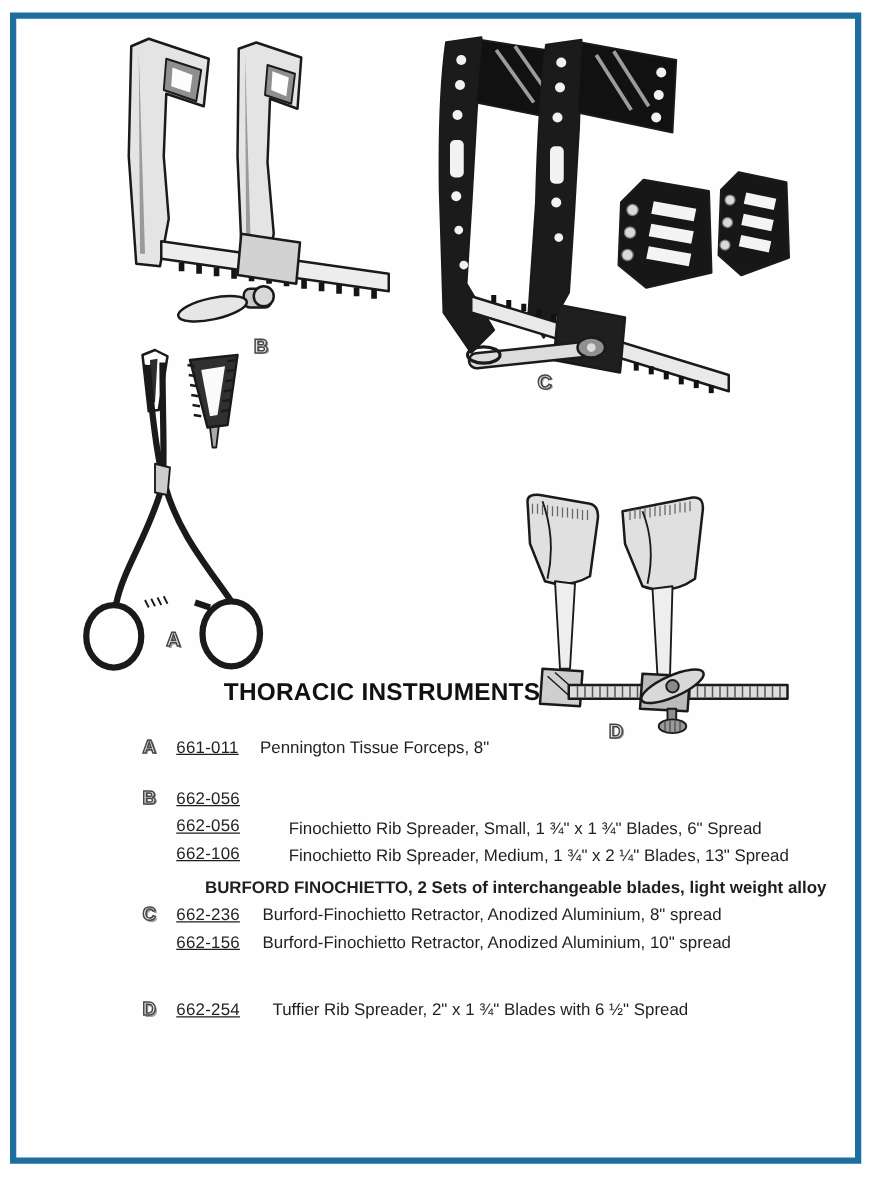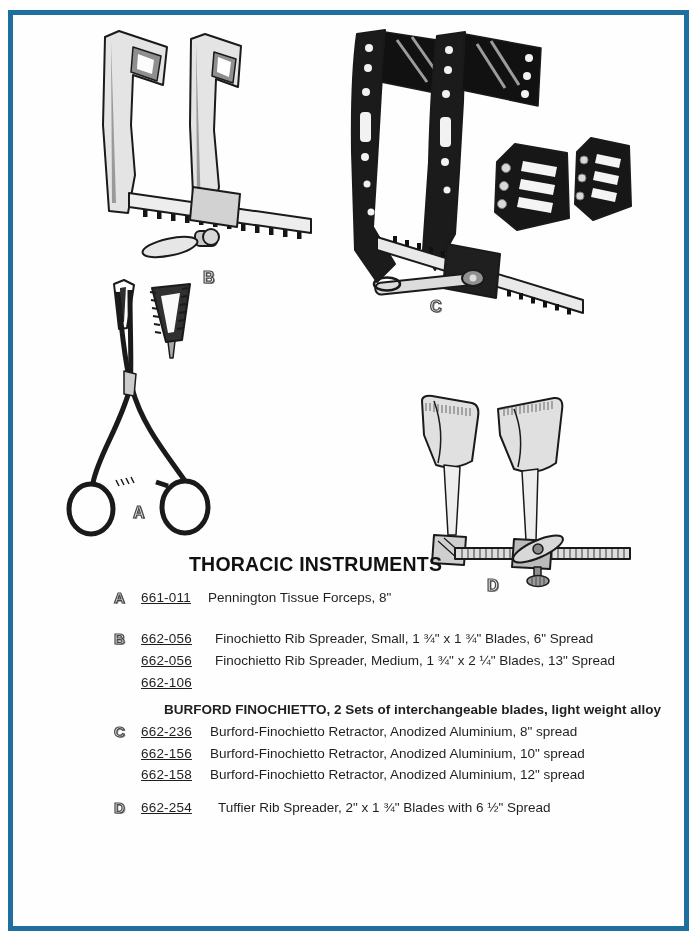--- a/index.html
+++ b/index.html
@@ -5,28 +5,28 @@
   html,body{margin:0;padding:0;background:#ffffff;}
   .page{position:relative;width:700px;height:947px;background:#ffffff;overflow:hidden;
         font-family:"Liberation Sans", sans-serif;color:#1f1f1f;}
   .frame{position:absolute;left:8px;top:10px;width:681px;height:921px;
          border:5px solid #1e6fa0;box-sizing:border-box;background:#fefefe;}
   .fig{position:absolute;}
   
   .outline-letter{font-weight:bold;color:#e9e9e9;-webkit-text-stroke:1.2px #474747;
                   text-shadow:1.3px 1.3px 0 #9c9c9c;}
   .fig-label{position:absolute;font-size:16px;line-height:16px;}
-  .title{position:absolute;left:179px;top:543px;margin:10px;font-size:19.5px;
+  .title{position:absolute;left:179px;top:543px;margin:0;font-size:19.5px;
          font-weight:bold;letter-spacing:0.2px;color:#111;white-space:nowrap;}
   .row{position:absolute;left:0;top:0;width:700px;height:18px;font-size:13.5px;line-height:16px;}
   .row span{position:absolute;white-space:nowrap;top:0;}
   .letter{left:114px;top:-2px;font-size:15px;}
   .code{left:141px;letter-spacing:0.2px;text-decoration:underline;}
   .desc{left:210px;}
-  .desc-a{left:208px;} .desc-b{left:215px;} .desc-d{left:218px;}
+  .desc-a{left:208px;} .desc-b{left:231px;margin-top:24px;} .desc-d{left:218px;}
   .group-heading{left:164px;font-weight:bold;}
   
   .s2{stroke:#1a1a1a;stroke-width:2;stroke-linejoin:round;}
   .s15{stroke:#1a1a1a;stroke-width:1.5;stroke-linejoin:round;}
   .s0{stroke:none;}
   .ln{fill:none;stroke:#1a1a1a;}
 </style>
 </head>
 <body>
 
@@ -247,23 +247,19 @@
 
   <div class="row" style="top:724px">
     <span class="letter outline-letter">C</span>
     <span class="code">662-236</span>
     <span class="desc">Burford-Finochietto Retractor, Anodized Aluminium, 8" spread</span>
   </div>
   <div class="row" style="top:746px">
     <span class="code">662-156</span>
     <span class="desc">Burford-Finochietto Retractor, Anodized Aluminium, 10" spread</span>
   </div>
-  <div class="row" style="top:767px">
-    <span class="code">662-158</span>
-    <span class="desc">Burford-Finochietto Retractor, Anodized Aluminium, 12" spread</span>
-  </div>
 
   <div class="row" style="top:800px">
     <span class="letter outline-letter">D</span>
     <span class="code">662-254</span>
     <span class="desc desc-d">Tuffier Rib Spreader, 2" x 1 ¾" Blades with 6 ½" Spread</span>
   </div>
 </div>
 
 </body></html>

